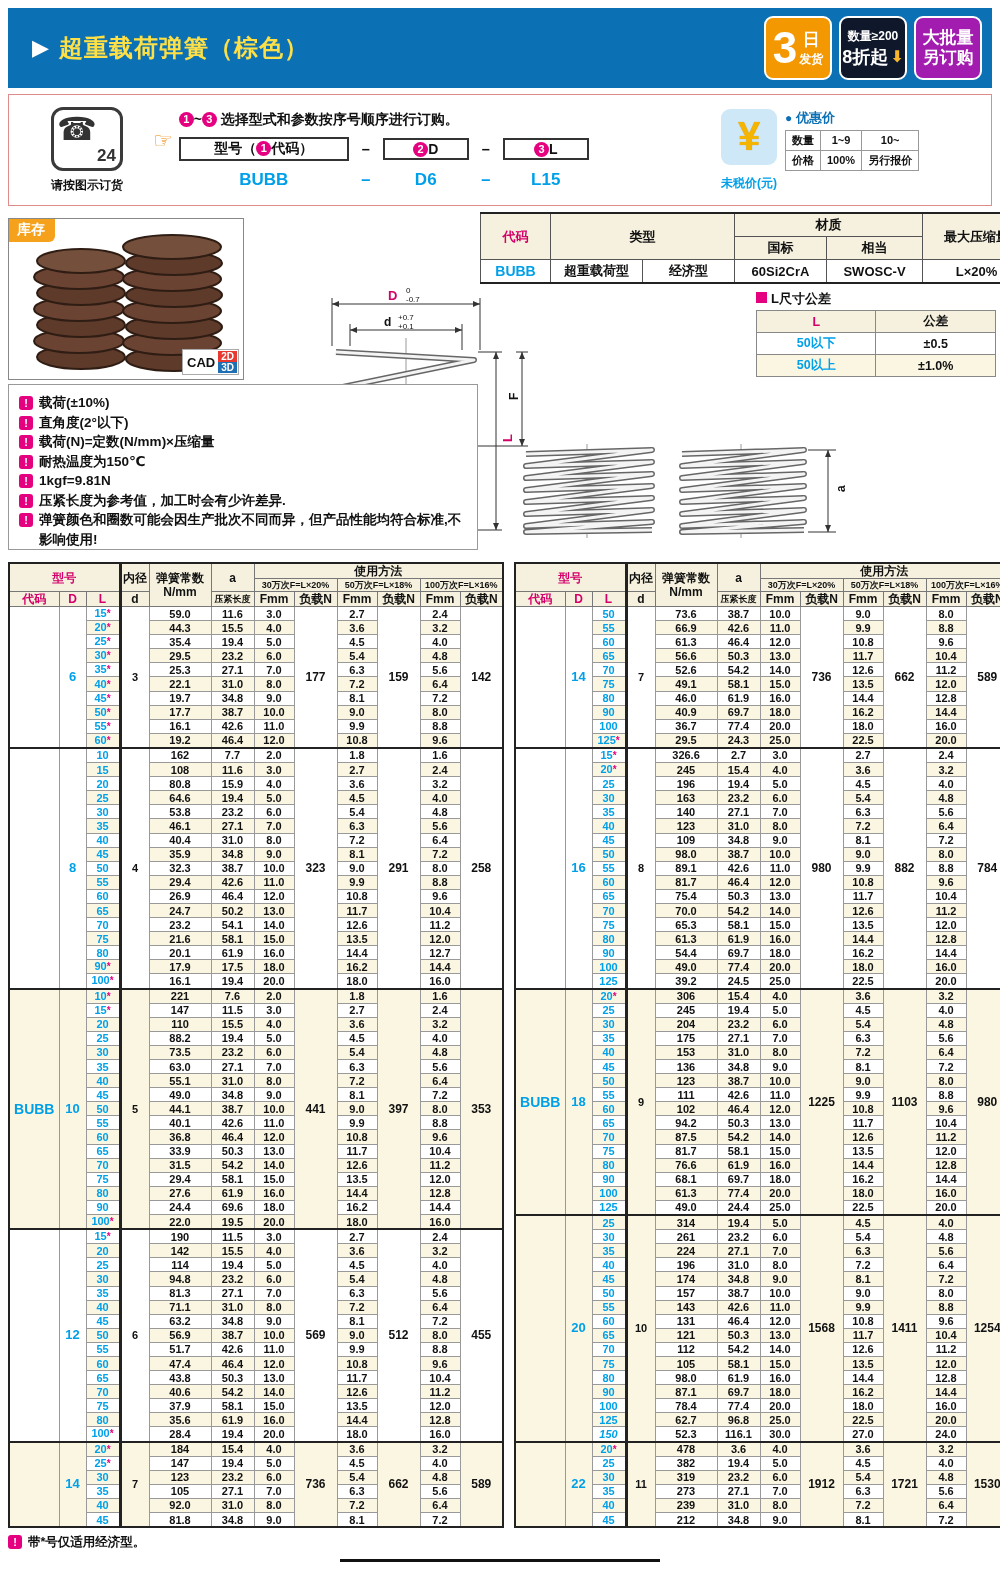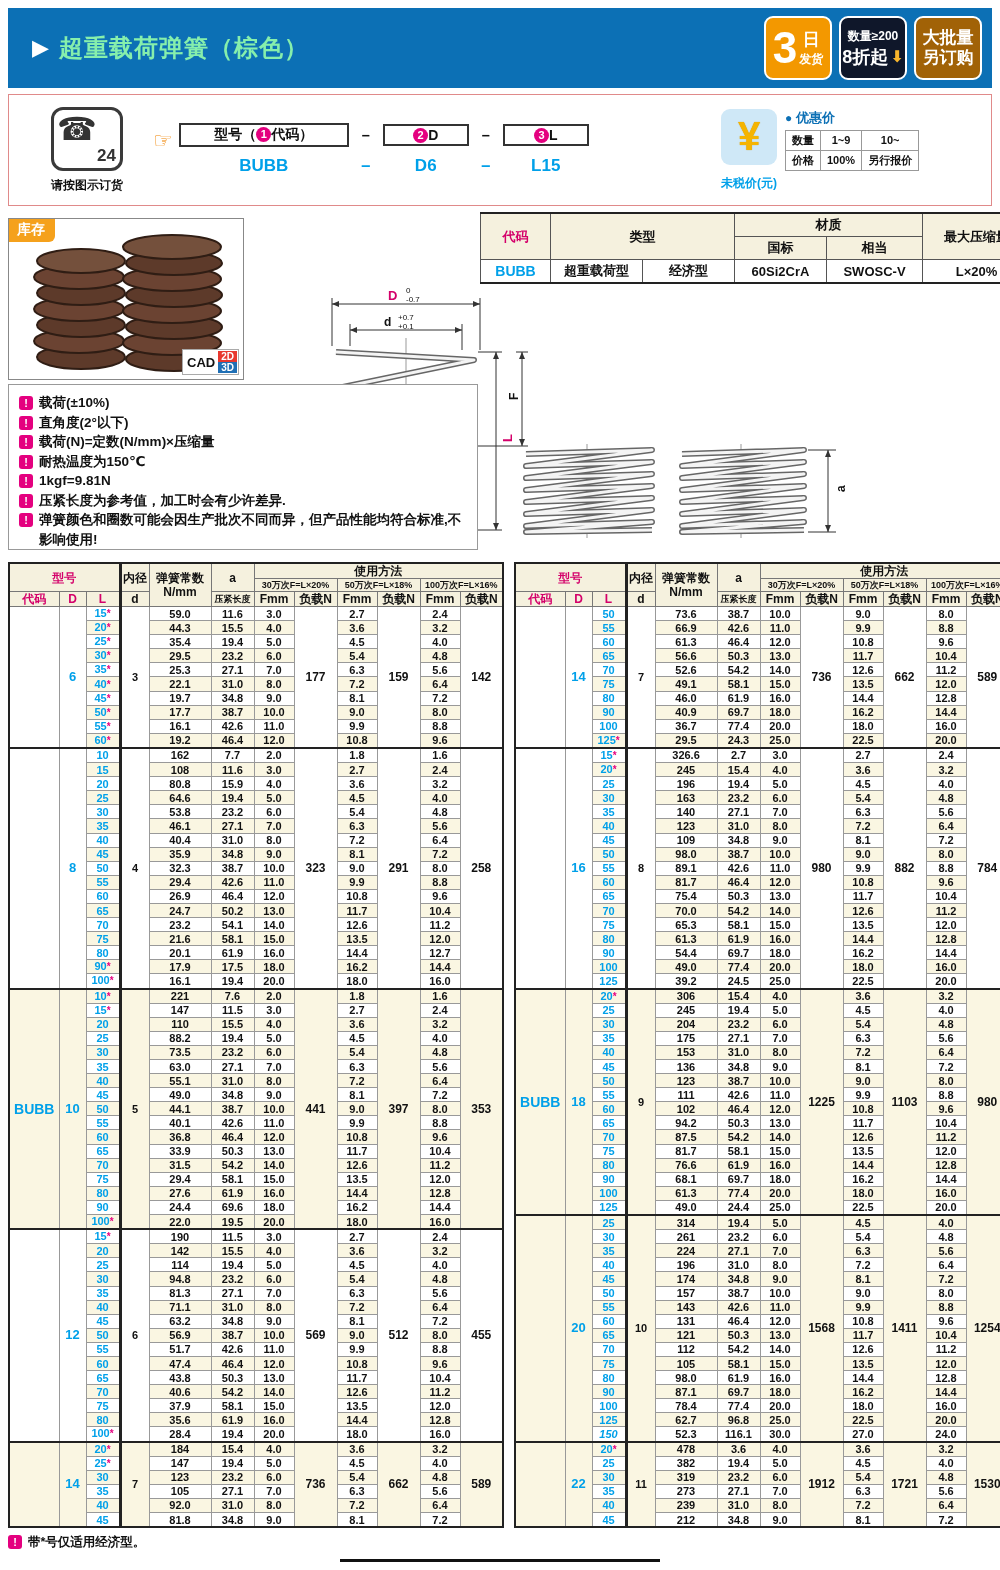--- a/index.html
+++ b/index.html
@@ -4,35 +4,35 @@
 <style>
   html,body{margin:0;padding:0;background:#fff}
   #page{width:1000px;height:1570px;position:relative;overflow:hidden;background:#fff;
         font-family:"Liberation Sans","DejaVu Sans",sans-serif;color:#111}
 
   
   .banner{margin:8px 8px 0 8px;height:80px;background:#0c70b5;display:flex;align-items:center;
           padding:0 10px;box-sizing:border-box}
   .banner .t1{color:#fff;font-size:36px;font-weight:bold;letter-spacing:2px}
   .banner .arr{color:#fff;font-size:22px;margin:0 10px 0 14px}
-  .banner .t2{color:#86efac;font-size:24px;font-weight:bold;letter-spacing:1px}
+  .banner .t2{color:#fde047;font-size:24px;font-weight:bold;letter-spacing:1px}
   .banner .sp{flex:1}
   .badge{width:68px;height:64px;border:2px solid #fff;border-radius:9px;margin-left:7px;
          display:flex;flex-direction:column;align-items:center;justify-content:center;
          color:#fff;font-weight:bold;box-sizing:border-box}
   .badge.b1{background:#f39800;flex-direction:row}
   .b1 .num{font-size:44px;line-height:44px}
   .b1 .col{display:flex;flex-direction:column;margin-left:2px;align-items:center}
   .b1 .col .u1{font-size:17px}
   .b1 .col .u2{font-size:12px}
   .badge.b2{background:#0f172a}
   .b2 .l1{font-size:12px}
   .b2 .l2{font-size:18px;display:flex;align-items:center}
   .b2 .ar{color:#f7b52c;font-size:16px;margin-left:2px}
-  .badge.b3{background:#a16207}
+  .badge.b3{background:#a21caf}
   .b3 .l1,.b3 .l2{font-size:17px;line-height:20px}
 
   
   .orderbox{margin:6px 8px 0 8px;border:1px solid #e08a8a;height:112px;display:flex;
             align-items:center;padding:6px 12px;box-sizing:border-box;position:relative}
   .phoneblk{width:132px;text-align:center}
   .phoneicon{width:66px;height:58px;border:3px solid #3a3a3a;border-radius:12px;margin:0 auto;
              position:relative;background:#fff}
   .phoneicon .ph{position:absolute;left:3px;top:0px;font-size:32px;color:#333}
   .phoneicon .n24{position:absolute;right:4px;bottom:2px;font-size:17px;font-weight:bold;color:#333}
@@ -158,20 +158,24 @@
   <div class="orderbox">
     <div class="phoneblk">
       <div class="phoneicon">
         <span class="ph">☎</span>
         <span class="n24">24</span>
       </div>
       <div class="phonecap">请按图示订货</div>
     </div>
     <span class="finger">☞</span>
     <div class="ordermid">
+      <div class="instr">
+        <span class="circ">1</span><span>~</span><span class="circ">3</span>
+        <span>选择型式和参数按序号顺序进行订购。</span>
+      </div>
       <div class="ordergrid">
         <span class="mbox"><span>型号（</span><span class="circ">1</span><span>代码）</span></span>
         <span class="dash">－</span>
         <span class="mbox"><span class="circ">2</span><span>D</span></span>
         <span class="dash">－</span>
         <span class="mbox"><span class="circ">3</span><span>L</span></span>
         <span class="vals"><span>BUBB</span></span>
         <span class="vals"><span>－</span></span>
         <span class="vals"><span>D6</span></span>
         <span class="vals"><span>－</span></span>
@@ -268,20 +272,45 @@
           <td>超重载荷型</td>
           <td>经济型</td>
           <td>60Si2CrA</td>
           <td>SWOSC-V</td>
           <td>L×20%</td>
         </tr>
       </tbody>
         </table>
     </div>
 
+    <div class="tolblk">
+      <div class="tolttl">
+        <span class="sq"></span><span>L尺寸公差</span>
+      </div>
+      <table class="toltable">
+        <colgroup>
+            <col style="width:120px">
+            <col style="width:120px">
+          </colgroup>
+        <tbody>
+            <tr class="hd">
+          <td class="mag">L</td>
+          <td>公差</td>
+        </tr>
+        <tr>
+          <td class="blue">50以下</td>
+          <td>±0.5</td>
+        </tr>
+        <tr class="alt">
+          <td class="blue">50以上</td>
+          <td>±1.0%</td>
+        </tr>
+      </tbody>
+        </table>
+    </div>
 
     <svg class="diag" style="left:318px;top:78px" width="206" height="266" viewBox="0 0 206 266">
       <line class="cl" x1="80" y1="54" x2="80" y2="256"></line>
       <polyline class="lineart" points="10,68 148,76 12,104 148,116 12,142 148,154 12,180 148,192 12,218 148,230 12,246 148,242"></polyline>
       <polyline class="lineartin" points="10,68 148,76 12,104 148,116 12,142 148,154 12,180 148,192 12,218 148,230 12,246 148,242"></polyline>
       <line class="dim" x1="6" y1="14" x2="6" y2="62"></line>
         <line class="dim" x1="154" y1="14" x2="154" y2="66"></line>
       <line class="dim" x1="6" y1="20" x2="154" y2="20"></line>
       <path d="M6,20 l7,-3 v6 z" fill="#333"></path>
         <path d="M154,20 l-7,-3 v6 z" fill="#333"></path>

